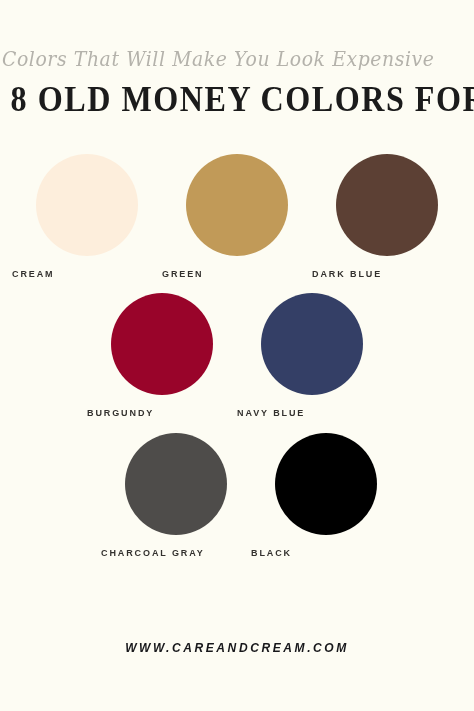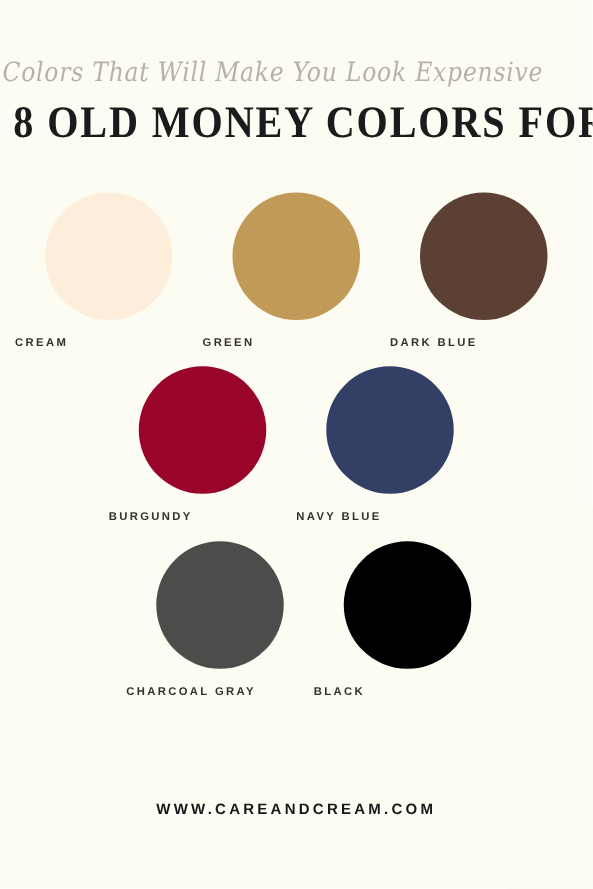--- a/index.html
+++ b/index.html
@@ -101,20 +101,21 @@
     white-space: nowrap;
   }
 
   
   .footer {
     position: absolute;
     left: 0;
     top: 638px;
     width: 474px;
     text-align: center;
+    font-style: italic;
   }
 
   .footer-url {
     font-family: "Liberation Sans", sans-serif;
     font-weight: 700;
     font-size: 12px;
     letter-spacing: 2.6px;
     color: #17171a;
     white-space: nowrap;
   }

